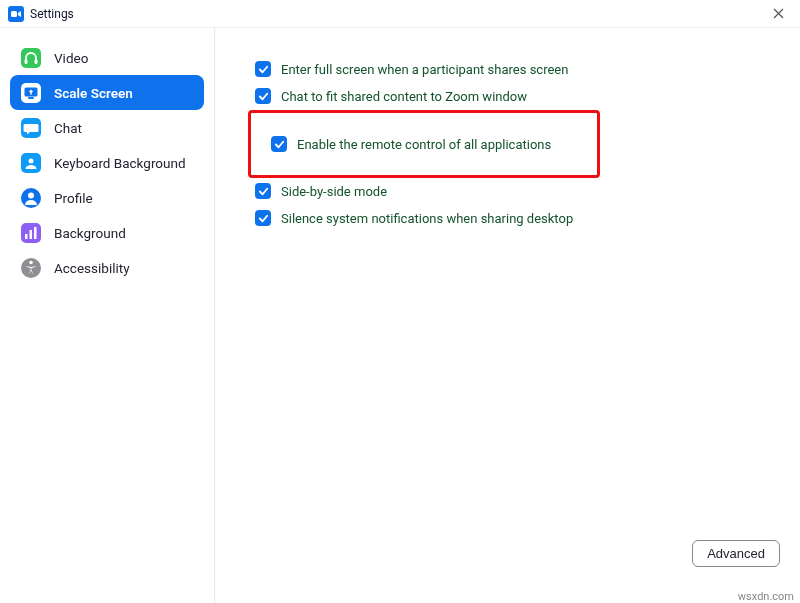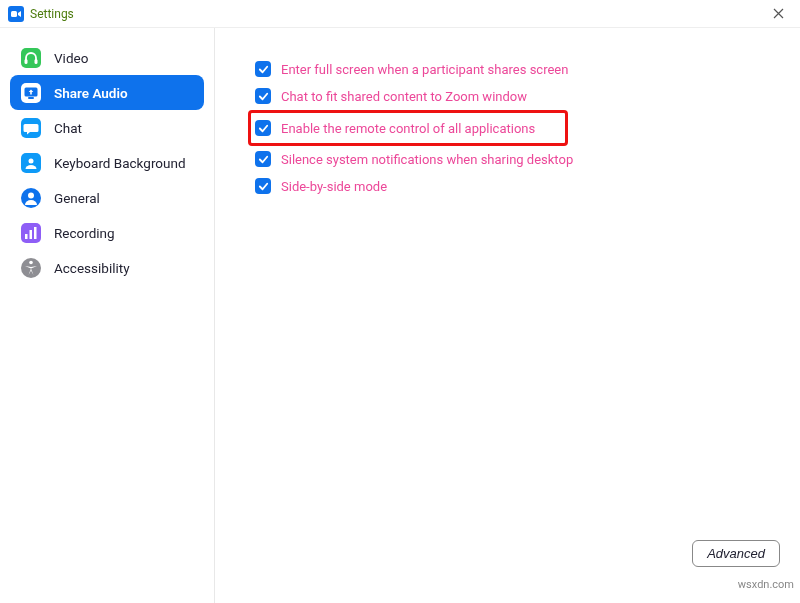--- a/index.html
+++ b/index.html
@@ -18,21 +18,21 @@
       display: flex;
       align-items: center;
       padding: 0 8px;
       border-bottom: 1px solid #eee;
     }
     .titlebar-icon {
       width: 16px; height: 16px;
       display: flex; align-items: center; justify-content: center;
       margin-right: 6px;
     }
-    .titlebar-title { font-size: 12px; color: #4d7c0f; flex: 1; }
+    .titlebar-title { font-size: 12px; color: #0f172a; flex: 1; }
     .titlebar-close {
       width: 28px; height: 28px;
       display: flex; align-items: center; justify-content: center;
       color: #555; cursor: pointer;
     }
     .main {
       display: flex;
       height: calc(100% - 28px);
     }
     .sidebar {
@@ -78,44 +78,43 @@
     .cb {
       width: 16px; height: 16px;
       border-radius: 4px;
       display: flex; align-items: center; justify-content: center;
       flex-shrink: 0;
       cursor: pointer;
     }
     .cb.checked { background: #0e72ec; }
     .cb.unchecked { border: 1.5px solid #b8b8b8; background: #fff; }
     .cb.checked svg { width: 11px; height: 11px; }
-    .cb-label { color: #ec4899; }
+    .cb-label { color: #14532d; }
     .highlight-box {
       border: 3px solid #e11; border-radius: 4px;
       padding: 2px 30px 2px 4px;
       display: inline-flex;
       margin-left: -7px;
     }
     .advanced-btn {
       position: absolute;
       right: 20px;
       bottom: 36px;
       border: 1px solid #888;
       background: #fff;
       border-radius: 6px;
       padding: 5px 14px;
       font-size: 13px;
       cursor: pointer;
       color: #232333;
-      font-style: italic;
     }
     .watermark {
       position: absolute;
       right: 6px;
-      bottom: 12px;
+      bottom: 0;
       font-size: 11px;
       color: #888;
     }
   </style>
 </head>
 <body>
 
 <div class="titlebar">
   <span class="titlebar-icon">
     <svg viewBox="0 0 16 16">
@@ -151,21 +150,21 @@
 
     <div class="sidebar-item active">
       <span class="icon">
         <svg viewBox="0 0 22 22">
             <rect class="bg" x="1" y="1" width="20" height="20" rx="5" fill="#fff"></rect>
             <rect class="fg" x="4.5" y="5.5" width="13" height="9" rx="1.5" fill="#0e72ec"></rect>
             <rect class="fg" x="8" y="15" width="6" height="2" rx="1" fill="#0e72ec"></rect>
             <path d="M11 7.5 L8.7 10 H10.2 V12.5 H11.8 V10 H13.3 Z" fill="#fff"></path>
           </svg>
       </span>
-      <span class="sidebar-label">Share Audio</span>
+      <span class="sidebar-label">Scale Screen</span>
     </div>
 
     <div class="sidebar-item">
       <span class="icon">
         <svg viewBox="0 0 22 22">
             <rect x="1" y="1" width="20" height="20" rx="5" fill="#0e9af7"></rect>
             <path d="M5 7 h12 a1.5 1.5 0 0 1 1.5 1.5 v5 a1.5 1.5 0 0 1 -1.5 1.5 h-7 l-3 2.5 v-2.5 h-2 a1.5 1.5 0 0 1 -1.5 -1.5 v-5 a1.5 1.5 0 0 1 1.5 -1.5 Z" fill="#fff"></path>
           </svg>
       </span>
       <span class="sidebar-label">Chat</span>
@@ -184,33 +183,33 @@
 
 
     <div class="sidebar-item">
       <span class="icon">
         <svg viewBox="0 0 22 22">
             <circle cx="11" cy="11" r="10" fill="#0e72ec"></circle>
             <circle cx="11" cy="8.5" r="3" fill="#fff"></circle>
             <path d="M5 18 a6 5 0 0 1 12 0 Z" fill="#fff"></path>
           </svg>
       </span>
-      <span class="sidebar-label">General</span>
+      <span class="sidebar-label">Profile</span>
     </div>
 
     <div class="sidebar-item">
       <span class="icon">
         <svg viewBox="0 0 22 22">
             <rect x="1" y="1" width="20" height="20" rx="5" fill="#8e5ef6"></rect>
             <rect x="5" y="12" width="2.5" height="5" fill="#fff"></rect>
             <rect x="9.5" y="8" width="2.5" height="9" fill="#fff"></rect>
             <rect x="14" y="5" width="2.5" height="12" fill="#fff"></rect>
           </svg>
       </span>
-      <span class="sidebar-label">Recording</span>
+      <span class="sidebar-label">Background</span>
     </div>
 
 
     <div class="sidebar-item">
       <span class="icon">
         <svg viewBox="0 0 22 22">
             <circle cx="11" cy="11" r="10" fill="#8e8e93"></circle>
             <circle cx="11" cy="5.5" r="1.8" fill="#fff"></circle>
             <path d="M5 9 L11 10 L17 9 L11 11.5 L13.5 18 L11 13.5 L8.5 18 L11 11.5 Z" fill="#fff"></path>
           </svg>
@@ -235,45 +234,45 @@
     <div class="checkbox-row">
       <span class="cb checked">
           <svg viewBox="0 0 12 12">
             <path d="M2 6 L5 9 L10 3" stroke="#fff" stroke-width="2" fill="none" stroke-linecap="round" stroke-linejoin="round"></path>
           </svg>
         </span>
       <span class="cb-label">Chat to fit shared content to Zoom window</span>
     </div>
 
     <div class="highlight-box">
-      <div class="checkbox-row" style="margin:0">
+      <div class="checkbox-row" style="margin:16px">
         <span class="cb checked">
             <svg viewBox="0 0 12 12">
               <path d="M2 6 L5 9 L10 3" stroke="#fff" stroke-width="2" fill="none" stroke-linecap="round" stroke-linejoin="round"></path>
             </svg>
           </span>
         <span class="cb-label">Enable the remote control of all applications</span>
       </div>
     </div>
 
     <div class="checkbox-row">
       <span class="cb checked">
           <svg viewBox="0 0 12 12">
             <path d="M2 6 L5 9 L10 3" stroke="#fff" stroke-width="2" fill="none" stroke-linecap="round" stroke-linejoin="round"></path>
           </svg>
         </span>
+      <span class="cb-label">Side-by-side mode</span>
+    </div>
+
+    <div class="checkbox-row">
+      <span class="cb checked">
+          <svg viewBox="0 0 12 12">
+            <path d="M2 6 L5 9 L10 3" stroke="#fff" stroke-width="2" fill="none" stroke-linecap="round" stroke-linejoin="round"></path>
+          </svg>
+        </span>
       <span class="cb-label">Silence system notifications when sharing desktop</span>
-    </div>
-
-    <div class="checkbox-row">
-      <span class="cb checked">
-          <svg viewBox="0 0 12 12">
-            <path d="M2 6 L5 9 L10 3" stroke="#fff" stroke-width="2" fill="none" stroke-linecap="round" stroke-linejoin="round"></path>
-          </svg>
-        </span>
-      <span class="cb-label">Side-by-side mode</span>
     </div>
 
     <button class="advanced-btn">Advanced</button>
 
     <div class="watermark">wsxdn.com</div>
   </div>
 </div>
 
 </body></html>

